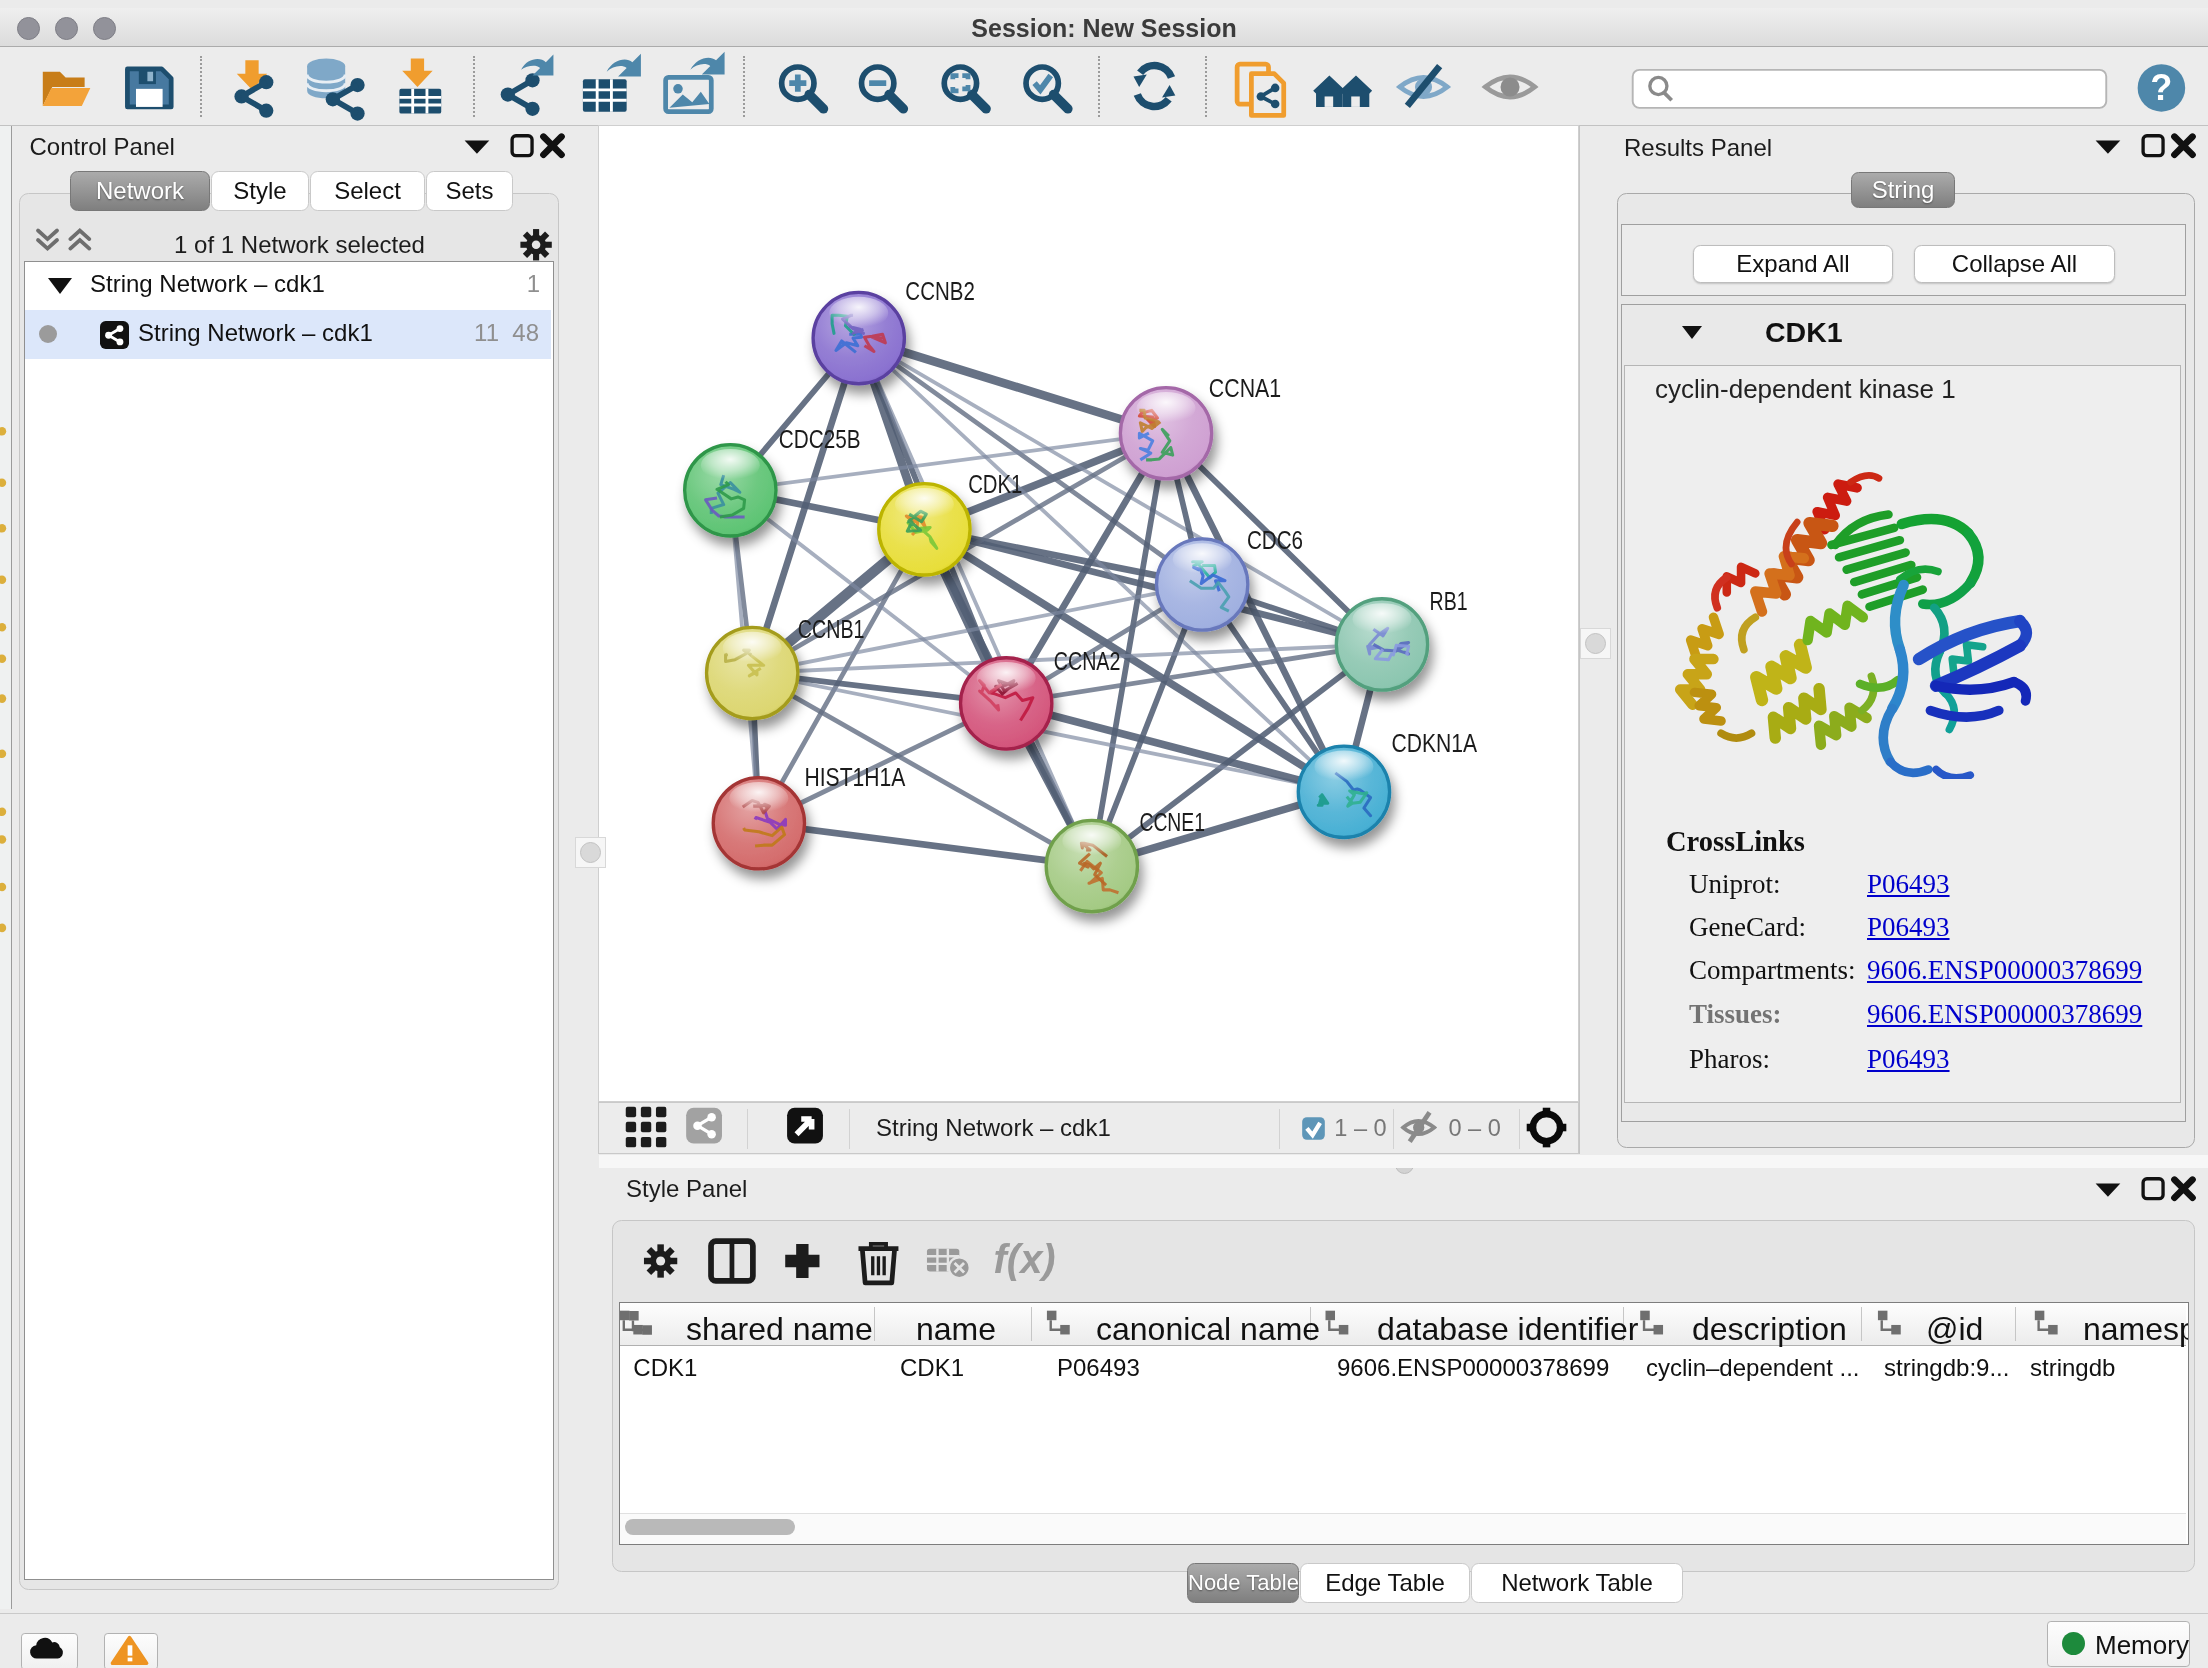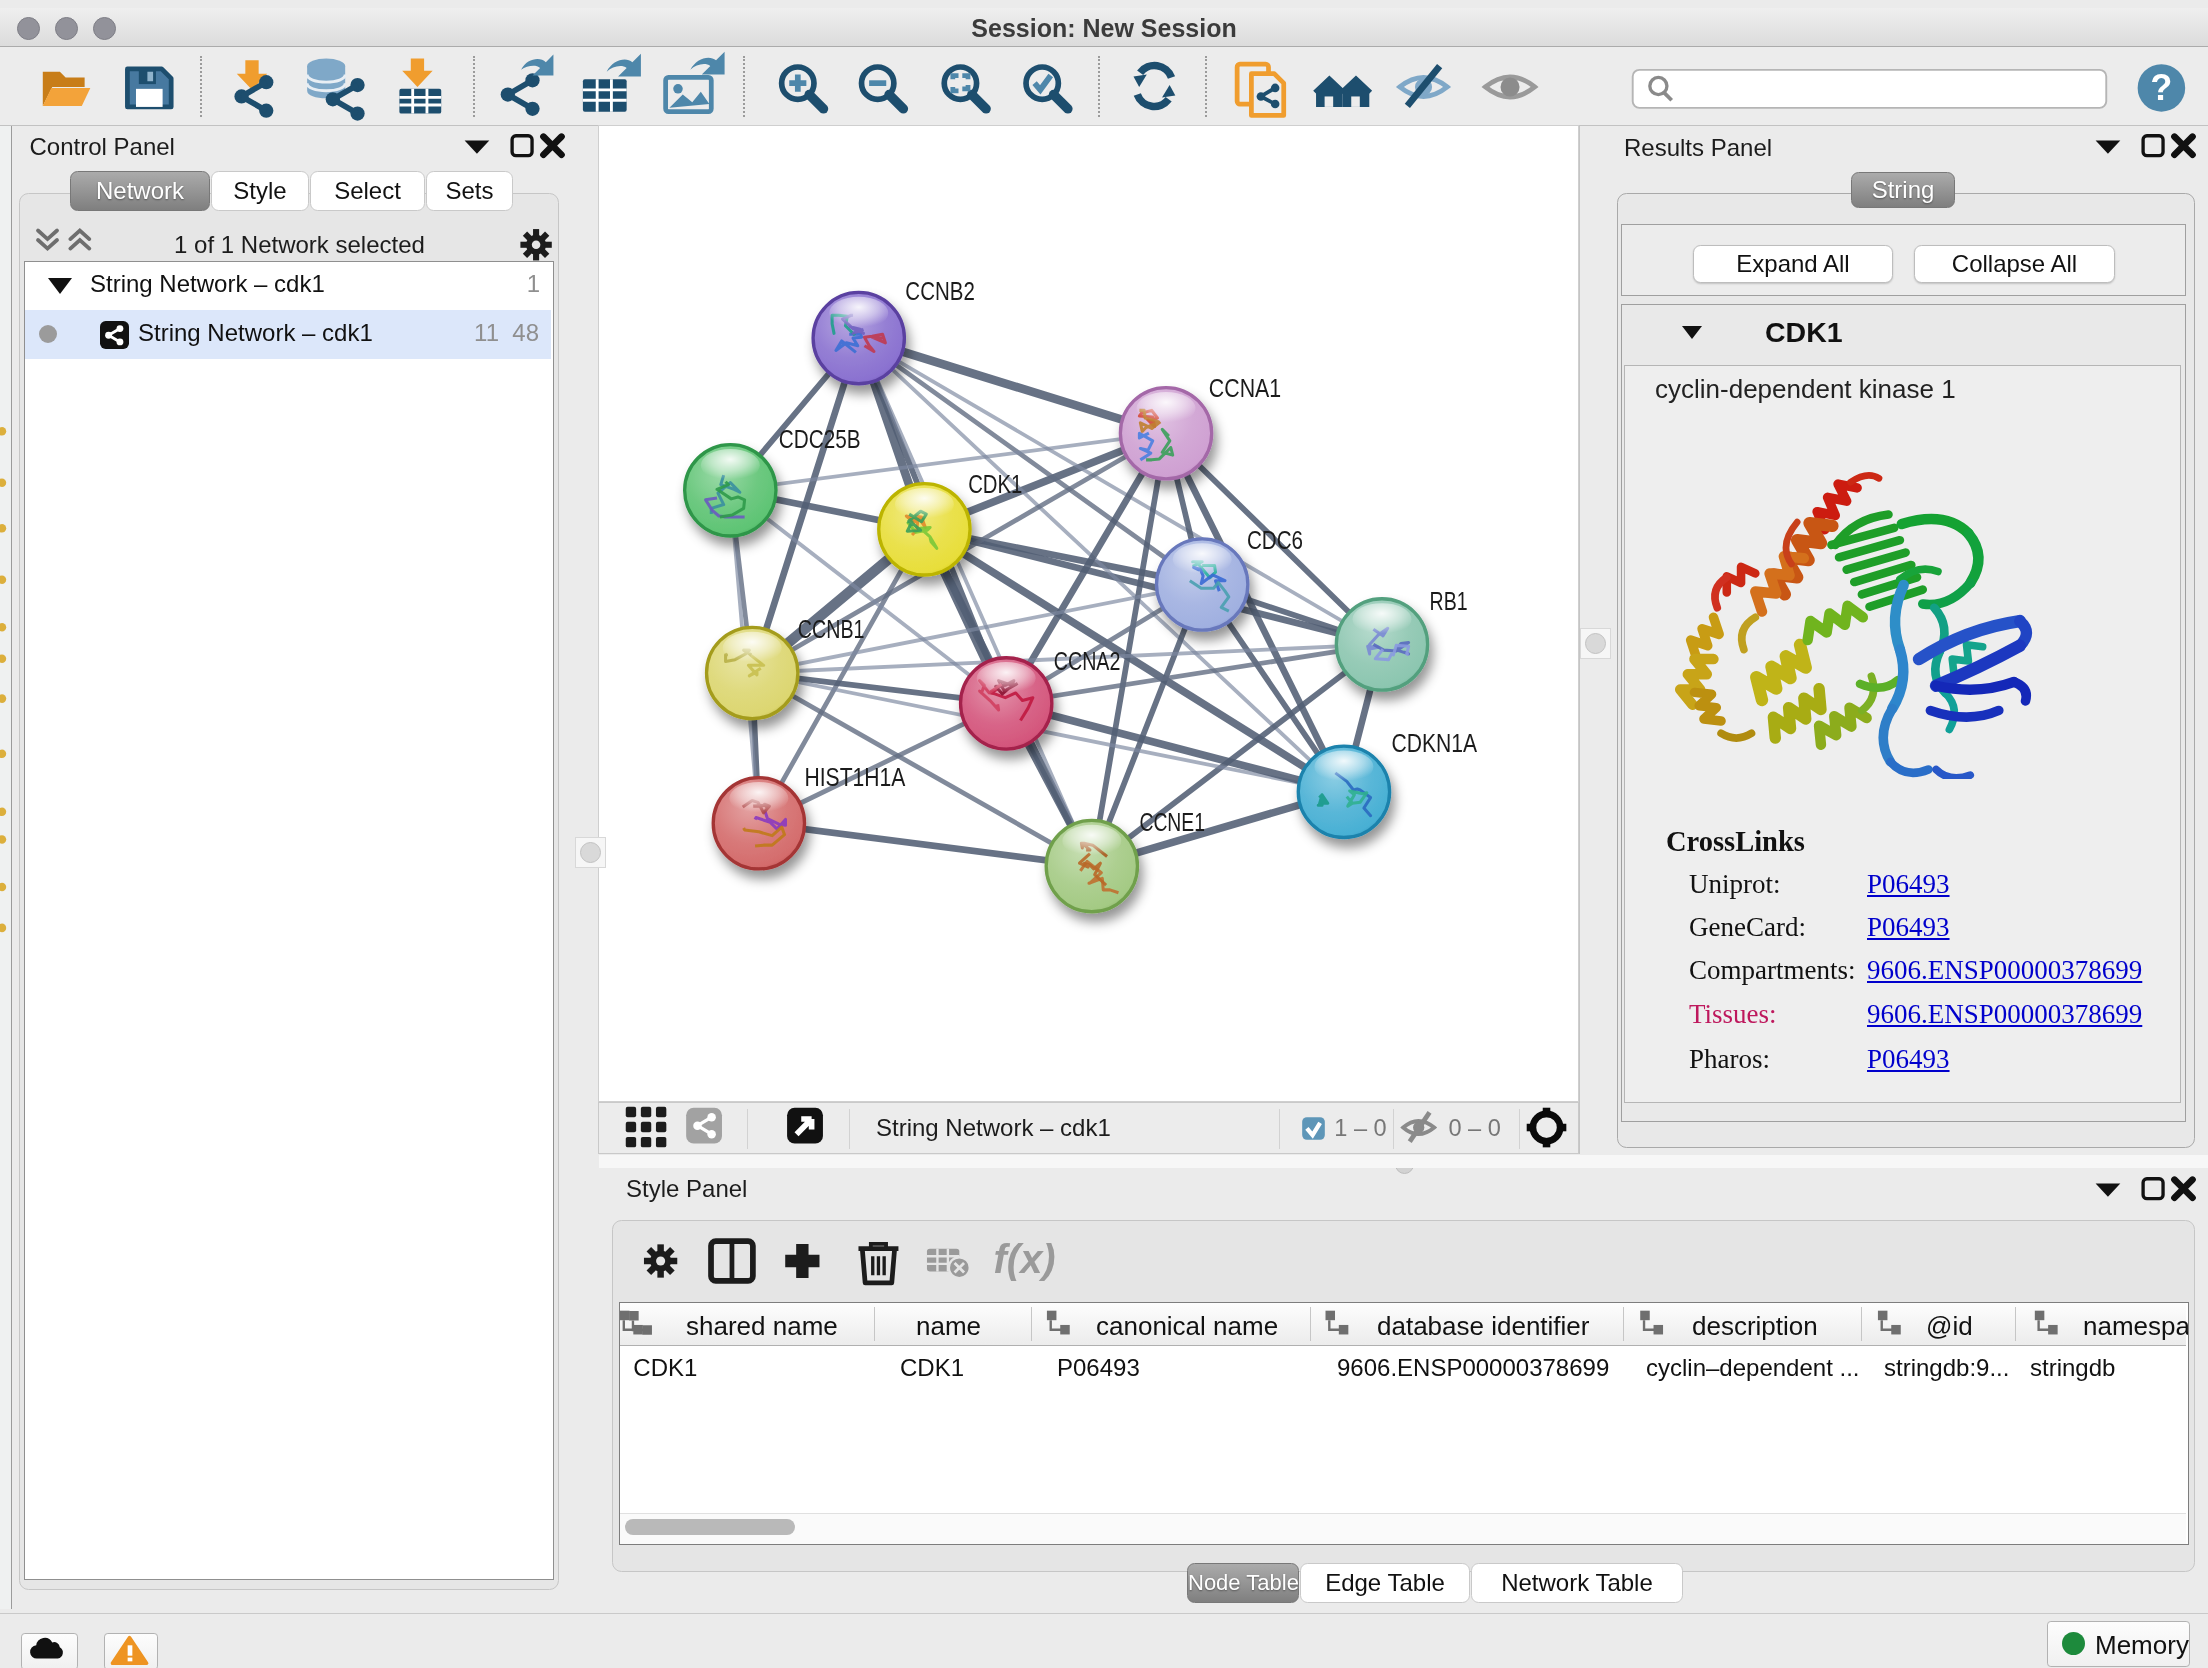--- a/index.html
+++ b/index.html
@@ -39,21 +39,21 @@
   #rhtml{left:1624px;top:357px;width:557px;height:738px;background:#eeeeee;border:1px solid #b5b5b5;box-sizing:border-box;}
   .rbtn{position:absolute;box-sizing:border-box;background:#fff;border:1px solid #bdbdbd;border-radius:7.6px;
         height:38px;line-height:36px;text-align:center;font-size:24px;color:#111;box-shadow:0 1px 1.9px rgba(0,0,0,.18);}
   .serif{font-family:"Liberation Serif",serif;}
   .rlink{color:#0000cc;text-decoration:underline;}
   
   #tpbox{left:612px;top:1212px;width:1581px;height:350px;background:#e5e5e5;border:1px solid #c6c6c6;border-radius:9.5px;}
   #ttable{left:619px;top:1294px;width:1570px;height:243px;background:#fff;border:1.9px solid #7d7d7d;box-sizing:border-box;overflow:hidden;}
   #thead{left:0;top:0;width:1566px;height:42px;background:linear-gradient(#fdfdfd,#ececec);border-bottom:1px solid #b0b0b0;}
   .hsep{position:absolute;top:3.8px;height:34px;width:0;border-left:1px solid #c6c6c6;}
-  .hlbl{position:absolute;top:7.6px;font-size:26px;color:#111;}
+  .hlbl{position:absolute;top:7.6px;font-size:32px;color:#111;}
   .cell{position:absolute;top:51px;font-size:24px;color:#111;}
   
   #statusbar{left:0;top:1605px;width:2208px;height:63px;background:#ebebeb;border-top:1px solid #c9c9c9;}
   .sbtn{position:absolute;background:linear-gradient(#fdfdfd,#f0f0f0);border:1.9px solid #b2b2b2;border-radius:3.8px;box-sizing:border-box;}
   text{font-family:"Liberation Sans",sans-serif;}
 </style>
 </head>
 <body>
 <div id="win">
 
@@ -610,21 +610,21 @@
 <path d="M286 320 Q300 334 322 326" stroke="#2858c8" stroke-width="8" fill="none" stroke-linecap="round" stroke-opacity="1.0"></path>
 </svg>
   </div>
   <div class="abs serif" style="left:1666px;top:818px;font-size:28.5px;font-weight:bold;color:#111;">CrossLinks</div>
   <div class="abs serif" style="left:1689px;top:861px;font-size:27px;color:#111;">Uniprot:</div>
   <div class="abs serif rlink" style="left:1867px;top:861px;font-size:27px;">P06493</div>
   <div class="abs serif" style="left:1689px;top:904px;font-size:27px;color:#111;">GeneCard:</div>
   <div class="abs serif rlink" style="left:1867px;top:904px;font-size:27px;">P06493</div>
   <div class="abs serif" style="left:1689px;top:947px;font-size:27px;color:#111;">Compartments:</div>
   <div class="abs serif rlink" style="left:1867px;top:947px;font-size:27px;">9606.ENSP00000378699</div>
-  <div class="abs serif" style="left:1689px;top:991px;font-size:27px;color:#be185d;">Tissues:</div>
+  <div class="abs serif" style="left:1689px;top:991px;font-size:27px;color:#737373;font-weight:bold;">Tissues:</div>
   <div class="abs serif rlink" style="left:1867px;top:991px;font-size:27px;">9606.ENSP00000378699</div>
   <div class="abs serif" style="left:1689px;top:1036px;font-size:27px;color:#111;">Pharos:</div>
   <div class="abs serif rlink" style="left:1867px;top:1036px;font-size:27px;">P06493</div>
 
   <div class="abs" style="left:599px;top:1147px;width:1609px;height:13.3px;background:#f7f7f7;"></div>
   <div class="abs ptitle" style="left:626px;top:1167px;">Style Panel</div>
   <div class="abs" id="tp-icons">
     <svg class="abs" style="left:2088px;top:1166px;" width="114" height="28.5" viewBox="0 0 120 30">
       <path d="M8 10 h26 l-13 14 z" fill="#111"></path>
       <rect x="58" y="5" width="21" height="21" rx="4" fill="none" stroke="#111" stroke-width="3.5"></rect>

